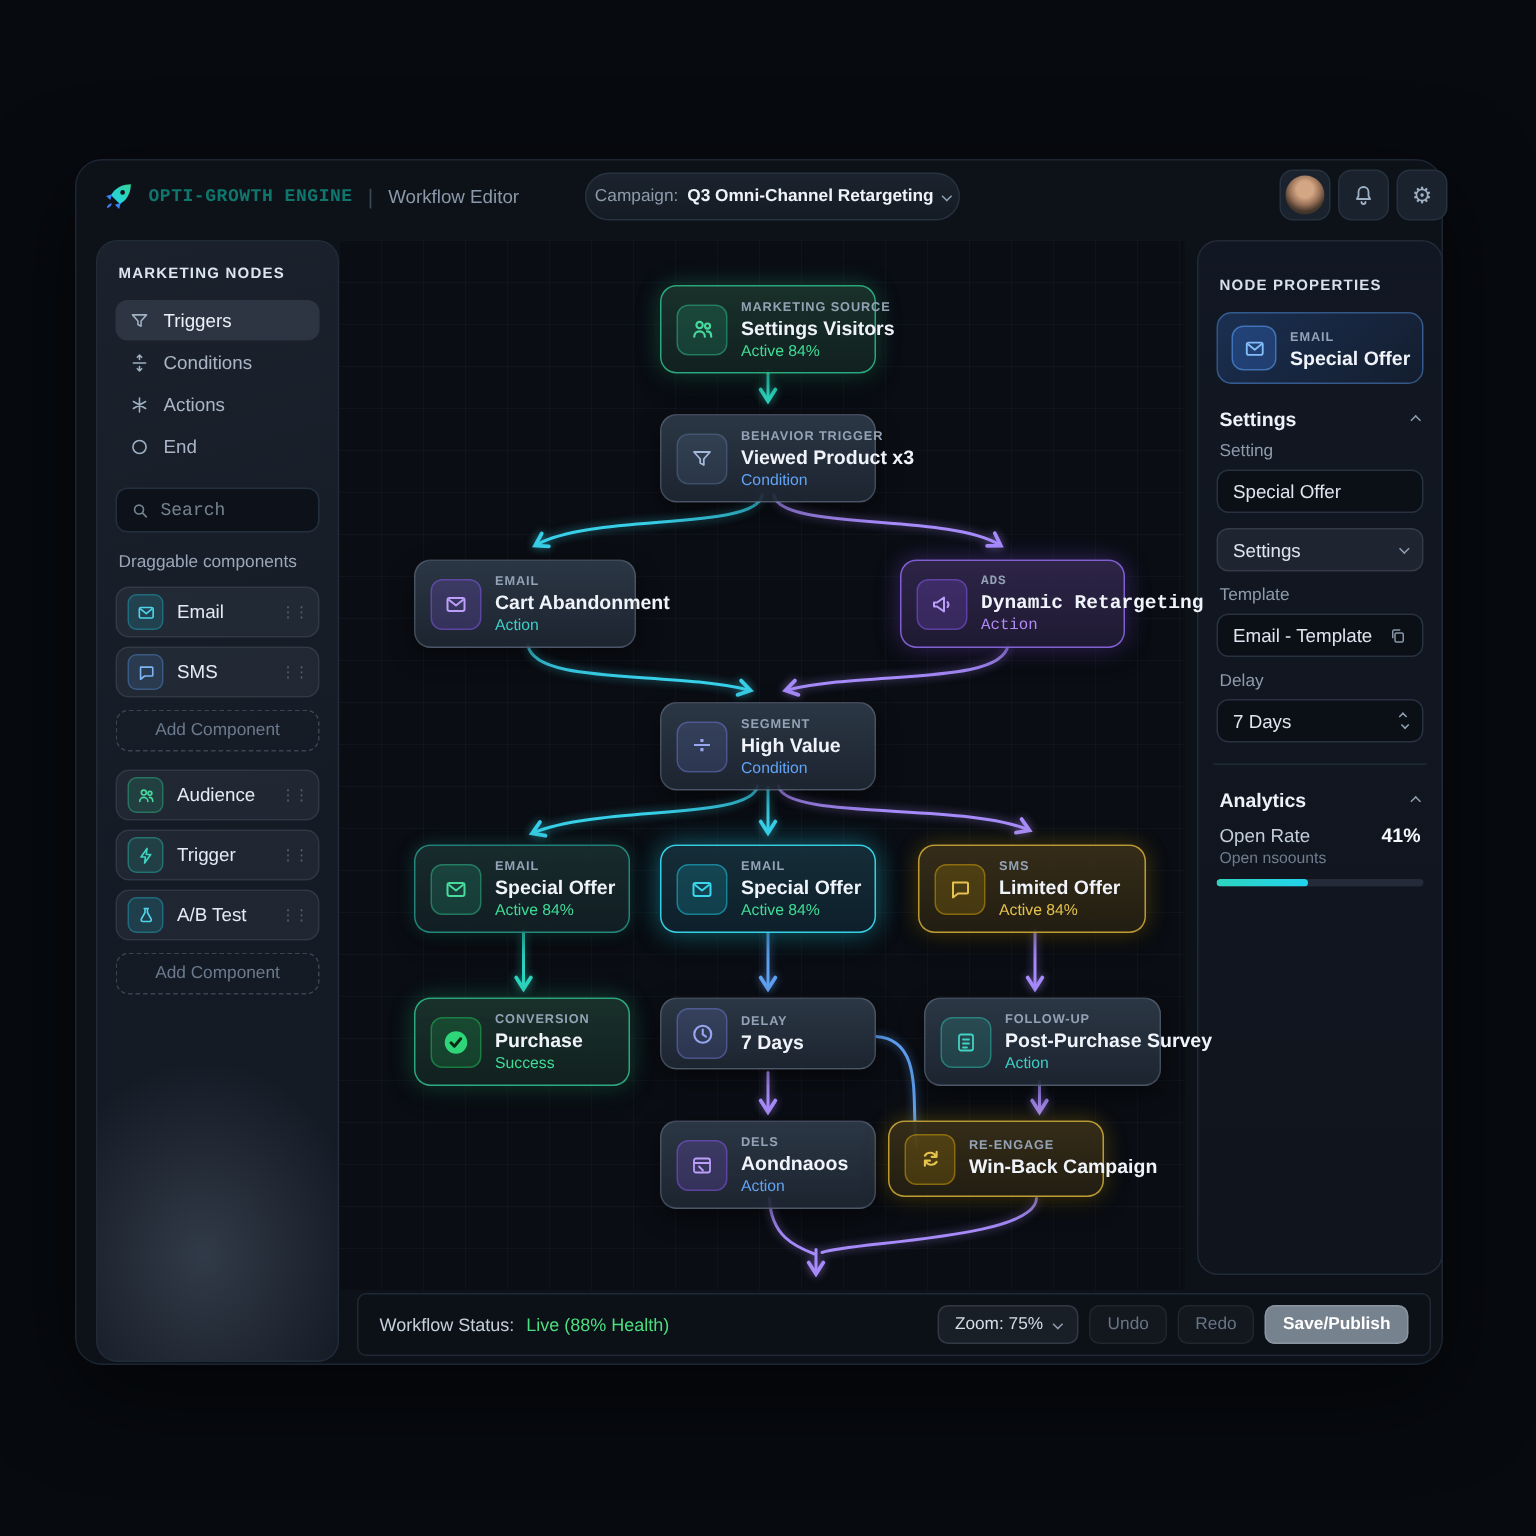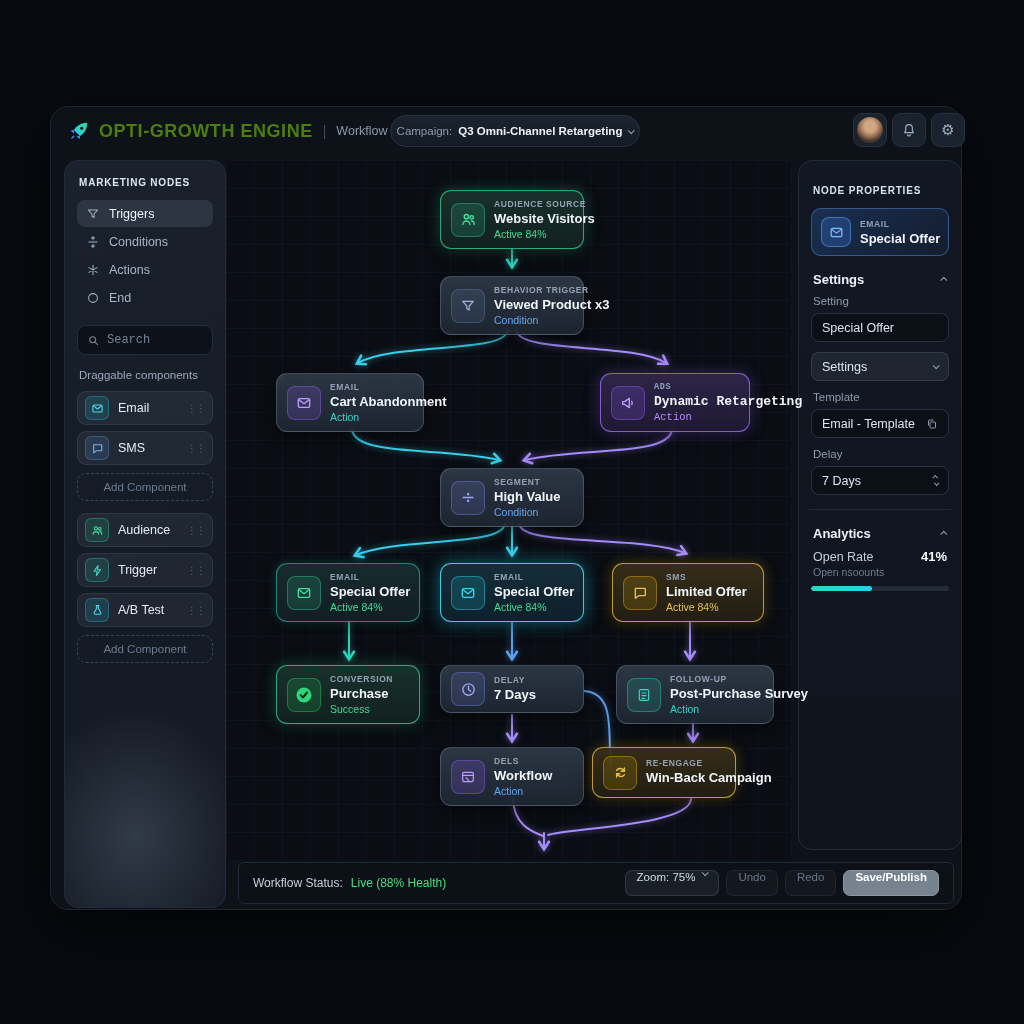--- a/index.html
+++ b/index.html
@@ -8,21 +8,21 @@
   #app { position:relative; width:1024px; height:1024px; background:#070a0f; }
 
   
   .window { position:absolute; left:50px; top:106px; width:912px; height:804px;
     background:#0d1219; border:1px solid #1c2531; border-radius:18px;
     box-shadow:0 18px 60px rgba(0,0,0,.6); }
 
   
   .hdr { position:absolute; left:50px; top:106px; width:912px; height:50px; display:flex; align-items:center; padding:0 18px; }
   .brand-wrap { display:flex; align-items:center; gap:9px; }
-  .brand { color:#4d7c0f; font-size:18px; font-weight:bold; letter-spacing:.03em; }
+  .brand { color:#0f766e; font-size:12px; font-weight:bold; letter-spacing:.03em;font-family:Liberation Mono, monospace; }
   .hdr-sep { color:#3b4656; font-size:14px; margin:0 10px; }
   .hdr-sub { color:#8b98a9; font-size:12.5px; }
   .campaign { position:absolute; left:390px; top:115px; width:250px; height:32px;
     background:linear-gradient(180deg,#1b232e,#141b24); border:1px solid #28323f; border-radius:16px;
     display:flex; align-items:center; justify-content:center; gap:6px; cursor:pointer; }
   .campaign .lbl { color:#8d9aab; font-size:11.5px; }
   .campaign .val { color:#eef3f9; font-size:11.5px; font-weight:bold; }
   .hdr-btns { position:absolute; left:853px; top:113px; display:flex; gap:5px; }
   .icon-btn { width:34px; height:34px; border-radius:9px; background:#1a222d; border:1px solid #27313e;
     display:flex; align-items:center; justify-content:center; color:#9fb0c3; cursor:pointer; }
@@ -121,21 +121,21 @@
   .chev.down { transform:rotate(45deg) translateY(-1px); }
   .chev.up { transform:rotate(-135deg) translateY(-1px); }
   .chev.sm { width:5px; height:5px; }
 
   
   .statusbar { position:absolute; left:238px; top:862px; width:716px; height:42px; background:#0c1017;
     border:1px solid #1e2836; border-radius:6px; display:flex; align-items:center; padding:0 14px; gap:8px; z-index:4; }
   .ws-lbl { color:#c6d0dc; font-size:12px; }
   .ws-live { color:#4ade80; font-size:12px; }
   .sb-right { margin-left:auto; display:flex; gap:7px; align-items:center; }
-  .pill { height:26px; border-radius:7px; display:flex; align-items:flex-start; justify-content:center; gap:7px;
+  .pill { height:26px; border-radius:7px; display:flex; align-items:center; justify-content:center; gap:7px;
     font-size:11.5px; cursor:pointer; padding:0 11px; }
   .pill.zoom { background:rgba(148,163,184,.1); border:1px solid rgba(148,163,184,.2); color:#d4dde8; }
   .pill.ghost { background:rgba(148,163,184,.05); border:1px solid rgba(148,163,184,.1); color:#677587; }
   .pill.primary { background:#77828f; border:1px solid #8b96a3; color:#ffffff; font-weight:bold; }
   svg.ic { display:block; }
 </style>
 </head>
 <body>
 
 <div id="app">
@@ -336,22 +336,22 @@
   <div class="node green" style="left:440px;top:190px;width:144px">
     <span class="n-tile it-green">
       <svg class="ic" width="17" height="17" viewBox="0 0 24 24" fill="none" stroke="currentColor" stroke-width="2" stroke-linecap="round">
           <circle cx="9" cy="8" r="3"></circle>
           <path d="M4 19c0-3 2.4-5 5-5s5 2 5 5"></path>
           <circle cx="16.5" cy="9" r="2.4"></circle>
           <path d="M16 14c2.4 0 4 2 4 5"></path>
         </svg>
     </span>
     <span>
-      <div class="n-cat">AUDIENCE SOURCE</div>
-      <div class="n-title">Website Visitors</div>
+      <div class="n-cat">MARKETING SOURCE</div>
+      <div class="n-title">Settings Visitors</div>
       <div class="n-status st-green">Active 84%</div>
     </span>
   </div>
 
   <div class="node" style="left:440px;top:276px;width:144px">
     <span class="n-tile it-slate">
       <svg class="ic" width="16" height="16" viewBox="0 0 24 24" fill="none" stroke="currentColor" stroke-width="1.8" stroke-linejoin="round">
           <path d="M4 5h16l-6.2 7v6l-3.6-2v-4z"></path>
         </svg>
     </span>
@@ -483,21 +483,21 @@
 
   <div class="node" style="left:440px;top:747px;width:144px">
     <span class="n-tile it-purple">
       <svg class="ic" width="16" height="16" viewBox="0 0 24 24" fill="none" stroke="currentColor" stroke-width="1.8" stroke-linecap="round">
           <rect x="4" y="5" width="16" height="14" rx="2"></rect>
           <path d="M4 9.5h16M9 13l4 4"></path>
         </svg>
     </span>
     <span>
       <div class="n-cat">DELS</div>
-      <div class="n-title">Workflow</div>
+      <div class="n-title">Aondnaoos</div>
       <div class="n-status st-blue">Action</div>
     </span>
   </div>
 
   <div class="node yellow" style="left:592px;top:747px;width:144px;height:51px">
     <span class="n-tile it-yellow">
       <svg class="ic" width="17" height="17" viewBox="0 0 24 24" fill="none" stroke="currentColor" stroke-width="2" stroke-linecap="round" stroke-linejoin="round">
           <path d="M6.5 9a6 6 0 0 1 10.6 1.2M17.5 5.5v4.7h-4.7M17.5 15a6 6 0 0 1-10.6-1.2M6.5 18.5v-4.7h4.7"></path>
         </svg>
     </span>

